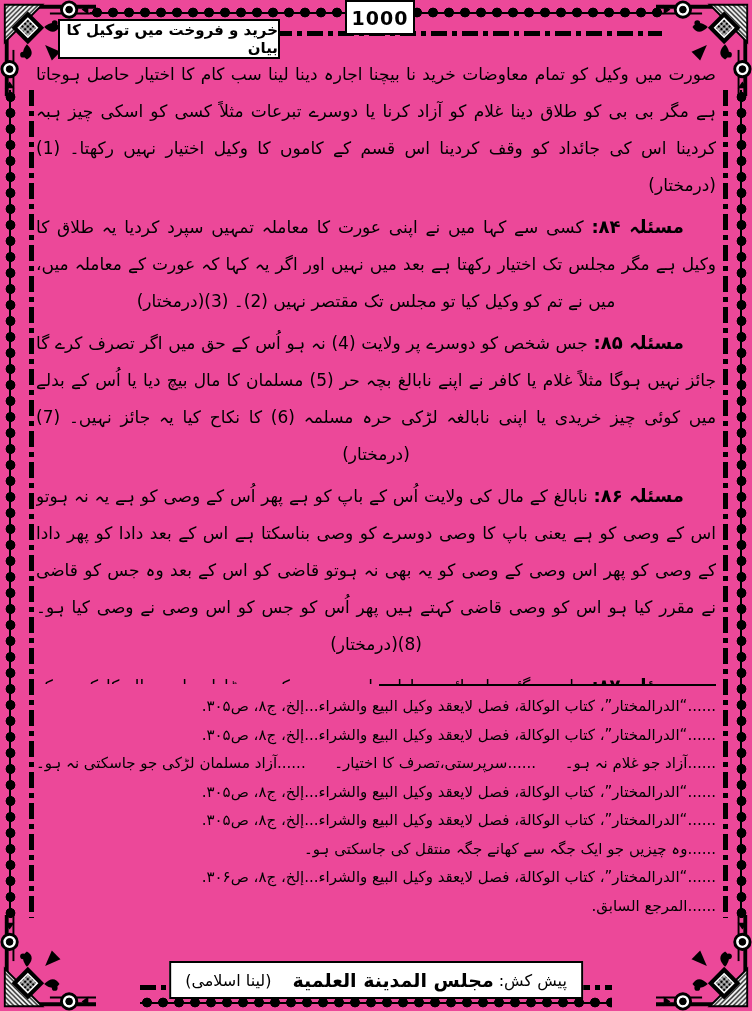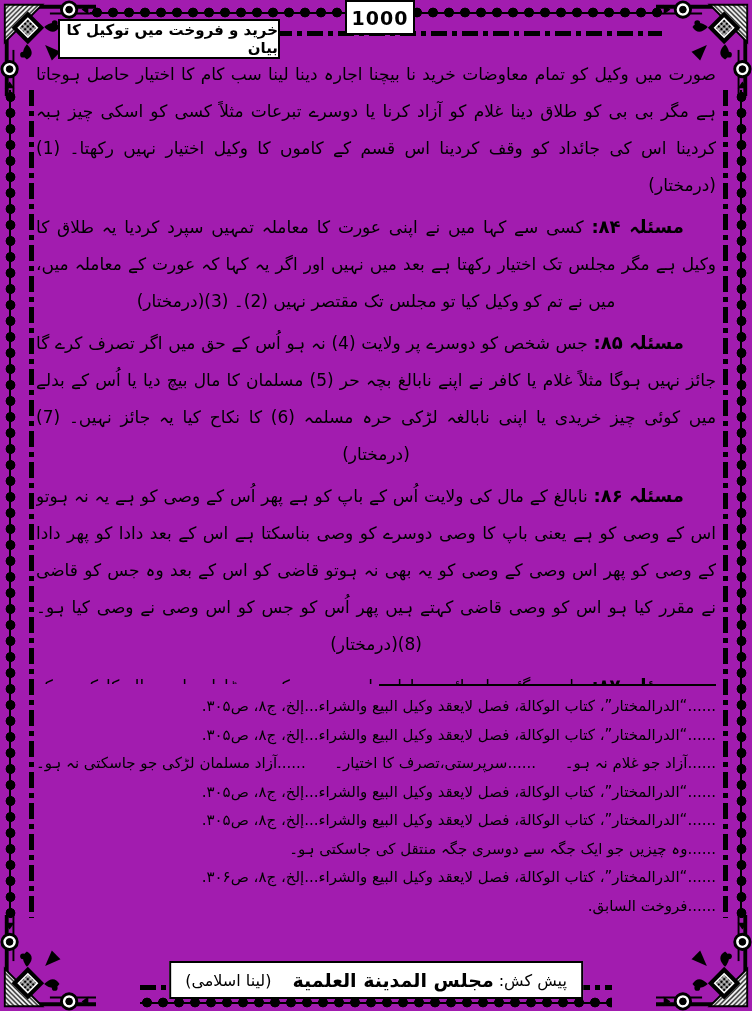--- a/index.html
+++ b/index.html
@@ -1,17 +1,17 @@
 <!DOCTYPE html>
 <html lang="ur"><head>
 <meta charset="utf-8">
 <style>
   html,body{margin:0;padding:0;background:#fff;}
   body{width:752px;height:1011px;font-family:"DejaVu Sans",sans-serif;color:#000;}
-  .page{position:relative;width:752px;height:1011px;background:#a21caf;overflow:hidden;}
+  .page{position:relative;width:752px;height:1011px;background:#ec4899;overflow:hidden;}
 
   
   .beads-h{position:absolute;height:13px;
     background-image:
       radial-gradient(circle at 7px 6.5px,#000 4.6px,transparent 5.2px),
       linear-gradient(#000,#000);
     background-size:16px 13px,100% 2px;
     background-position:0 0,0 5.5px;
     background-repeat:repeat-x,repeat-x;}
   .dashdot-h{position:absolute;height:5px;
@@ -153,23 +153,23 @@
     <div class="fn-sep"></div>
     <div class="fn">......“الدرالمختار”، کتاب الوکالة، فصل لایعقد وکیل البیع والشراء...إلخ، ج۸، ص۳۰۵.</div>
     <div class="fn">......“الدرالمختار”، کتاب الوکالة، فصل لایعقد وکیل البیع والشراء...إلخ، ج۸، ص۳۰۵.</div>
     <div class="fn fn-multi">
       <span>......آزاد جو غلام نہ ہو۔</span>
       <span>......سرپرستی،تصرف کا اختیار۔</span>
       <span>......آزاد مسلمان لڑکی جو جاسکتی نہ ہو۔</span>
     </div>
     <div class="fn">......“الدرالمختار”، کتاب الوکالة، فصل لایعقد وکیل البیع والشراء...إلخ، ج۸، ص۳۰۵.</div>
     <div class="fn">......“الدرالمختار”، کتاب الوکالة، فصل لایعقد وکیل البیع والشراء...إلخ، ج۸، ص۳۰۵.</div>
-    <div class="fn">......وہ چیزیں جو ایک جگہ سے دوسری جگہ منتقل کی جاسکتی ہو۔</div>
+    <div class="fn">......وہ چیزیں جو ایک جگہ سے کھانے جگہ منتقل کی جاسکتی ہو۔</div>
     <div class="fn">......“الدرالمختار”، کتاب الوکالة، فصل لایعقد وکیل البیع والشراء...إلخ، ج۸، ص۳۰۶.</div>
-    <div class="fn">......فروخت السابق.</div>
+    <div class="fn">......المرجع السابق.</div>
   </div>
 
   <div class="fbox">
     <span>پیش کش:</span>
     <span class="pub">مجلس المدینة العلمیة</span>
     <span>(لینا اسلامی)</span>
   </div>
 
 </div>
 

